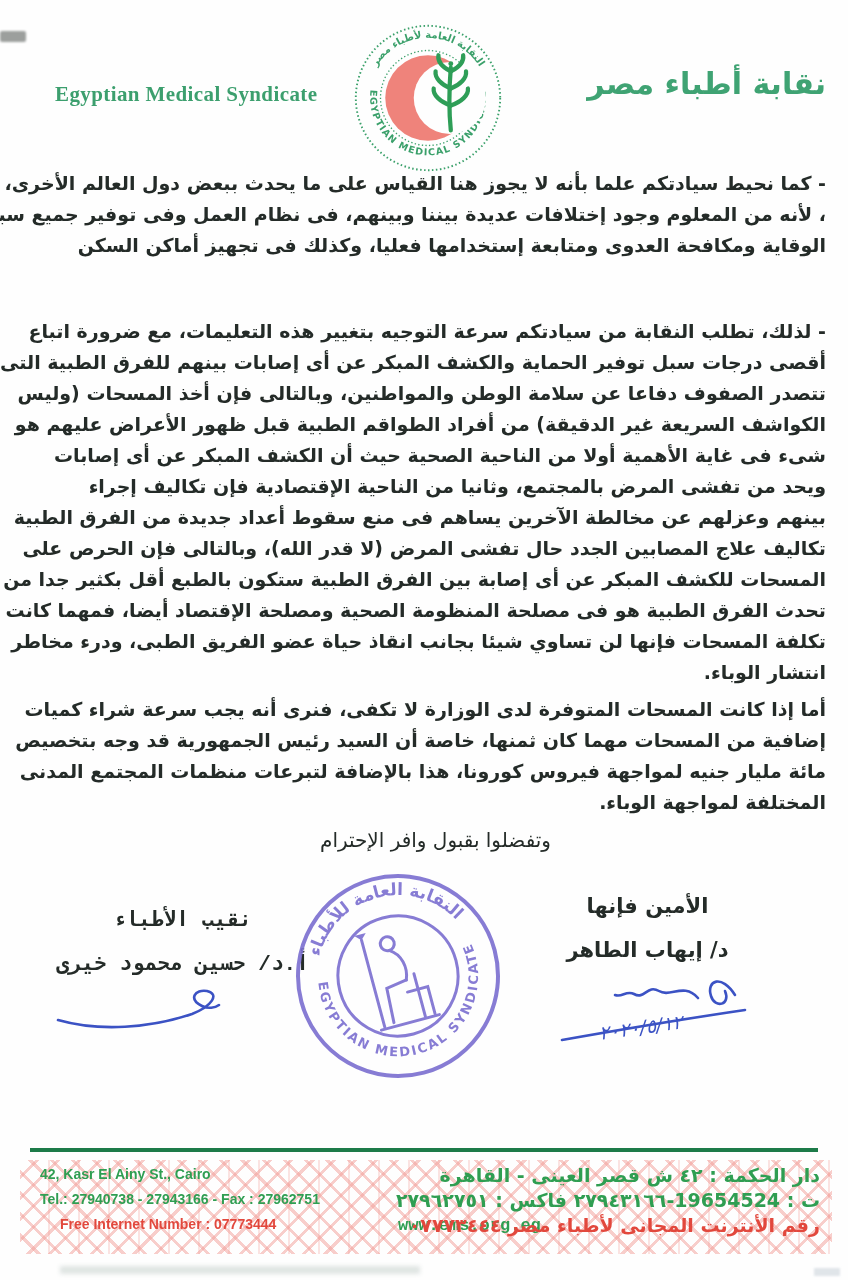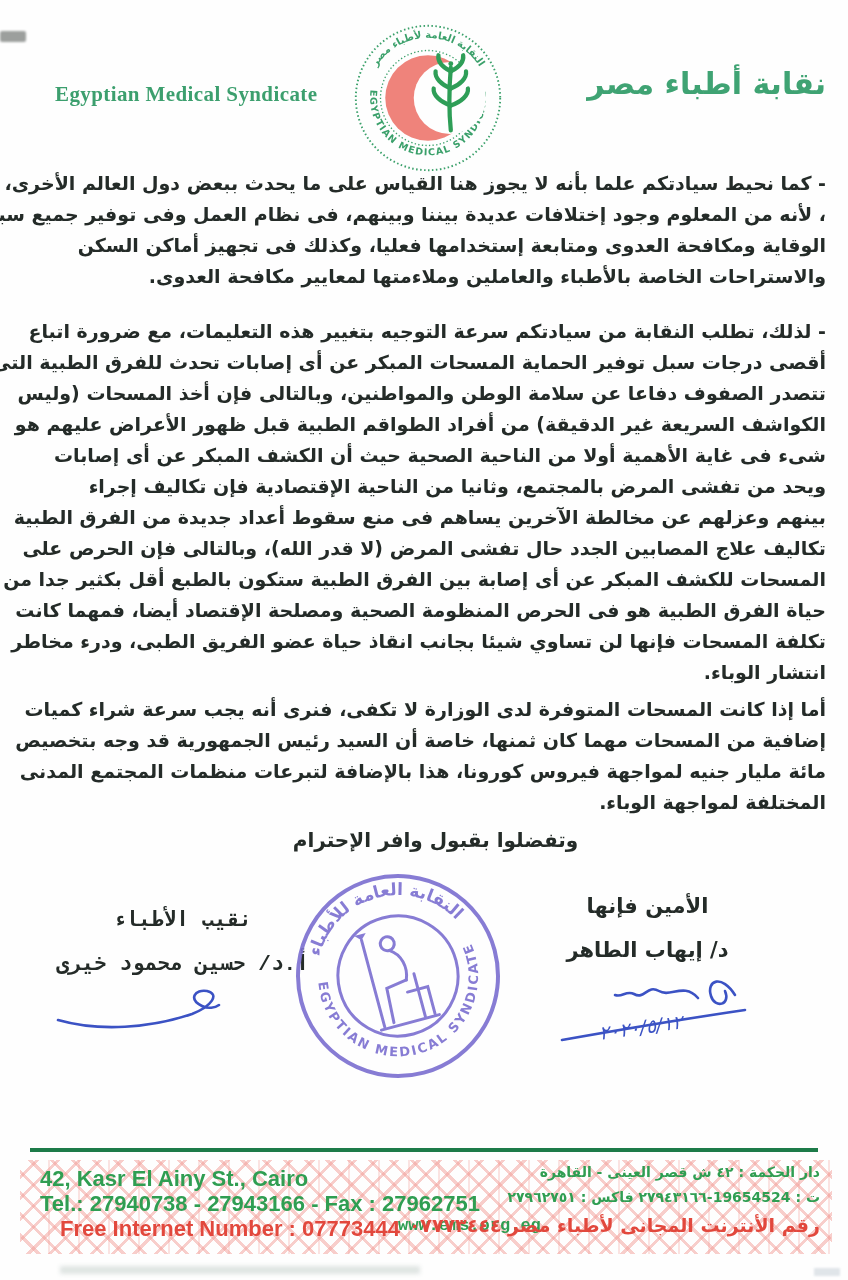--- a/index.html
+++ b/index.html
@@ -31,21 +31,21 @@
 
   
   .text-col{position:absolute;left:45px;right:22px;}
   .para-1{top:168px;} .para-2{top:316px;} .para-3{top:694px;}
   .line{
     direction:rtl;text-align:right;white-space:nowrap;
     font-weight:bold;font-size:19px;line-height:31px;color:#242b28;
   }
   .closing{
     position:absolute;left:45px;right:22px;top:828px;text-align:center;
-    direction:rtl;font-weight:bold;font-size:20px;color:#242b28;
+    direction:rtl;font-weight:normal;font-size:20px;color:#242b28;
   }
 
   
   .sig-block{position:absolute;text-align:center;direction:rtl;color:#242b28;font-weight:bold;}
   .sig-right{left:540px;top:893px;width:215px;}
   .sig-left{left:55px;top:908px;width:255px;font-family:Liberation Mono, monospace;}
   .sig-title{font-size:21px;line-height:26px;}
   .sig-name{font-size:21px;line-height:26px;margin-top:18px;white-space:nowrap;}
   .ink-svg{position:absolute;left:30px;top:880px;width:788px;height:200px;pointer-events:none;}
   .stamp-svg{position:absolute;left:288px;top:866px;width:220px;height:220px;
@@ -54,26 +54,26 @@
   
   .footer-rule{position:absolute;left:30px;top:1148px;width:788px;height:4px;background:#1d7b49;}
   .footer-band{
     position:absolute;left:20px;top:1160px;width:812px;height:94px;
     background:
       repeating-linear-gradient(45deg, rgba(242,158,152,0) 0 12px, rgba(242,158,152,.50) 12px 15px),
       repeating-linear-gradient(-45deg, rgba(242,158,152,0) 0 12px, rgba(242,158,152,.50) 12px 15px),
       repeating-linear-gradient(90deg, rgba(248,205,202,0) 0 28px, rgba(248,205,202,.55) 28px 30px);
   }
   .f-en{position:absolute;left:20px;font-family:"Liberation Sans", sans-serif;
-    font-weight:bold;font-size:22px;color:#2f9e52;white-space:nowrap;}
+    font-weight:bold;font-size:14px;color:#2f9e52;white-space:nowrap;}
   .f-en.r1{top:6px;} .f-en.r2{top:31px;}
   .f-en.r3{top:56px;color:#e2483d;margin-left:20px;}
   .f-web{position:absolute;left:378px;top:56px;font-family:Liberation Mono, monospace;
     font-weight:bold;font-size:17px;color:#2f9e52;}
-  .f-ar{position:absolute;right:12px;direction:rtl;font-weight:bold;font-size:14px;
+  .f-ar{position:absolute;right:12px;direction:rtl;font-weight:bold;font-size:19px;
     color:#2f9e52;white-space:nowrap;}
   .f-ar.r1{top:4px;} .f-ar.r2{top:29px;}
   .f-ar.r3{top:54px;color:#e2483d;font-size:19px;}
 </style>
 </head>
 <body>
 
 <div class="page">
 
   <div class="smudge-tl"></div>
@@ -112,34 +112,33 @@
       <circle cx="24" cy="-36" r="2.6" fill="#2e9e57" stroke="none"></circle>
     </g>
   </svg>
 
   <div class="title-ar">نقابة أطباء مصر</div>
 
   <div class="text-col para-1">
     <div class="line">- كما نحيط سيادتكم علما بأنه لا يجوز هنا القياس على ما يحدث ببعض دول العالم الأخرى،</div>
     <div class="line">، لأنه من المعلوم وجود إختلافات عديدة بيننا وبينهم، فى نظام العمل وفى توفير جميع سبل</div>
     <div class="line">الوقاية ومكافحة العدوى ومتابعة إستخدامها فعليا، وكذلك فى تجهيز أماكن السكن</div>
-    <div class="line">والاستراحات الخاصة بالأطباء والعاملين وملاءمتها لمعايير مكافحة العدوى.</div>
   </div>
 
   <div class="text-col para-2">
     <div class="line">- لذلك، تطلب النقابة من سيادتكم سرعة التوجيه بتغيير هذه التعليمات، مع ضرورة اتباع</div>
-    <div class="line">أقصى درجات سبل توفير الحماية  المسحات المبكر عن أى إصابات تحدث للفرق الطبية التى</div>
+    <div class="line">أقصى درجات سبل توفير الحماية  والكشف المبكر عن أى إصابات بينهم للفرق الطبية التى</div>
     <div class="line">تتصدر الصفوف دفاعا عن سلامة الوطن والمواطنين، وبالتالى فإن أخذ المسحات (وليس</div>
     <div class="line">الكواشف السريعة غير الدقيقة) من أفراد الطواقم الطبية قبل ظهور الأعراض عليهم هو</div>
     <div class="line">شىء فى غاية الأهمية أولا من الناحية الصحية حيث أن الكشف المبكر عن أى إصابات</div>
     <div class="line">ويحد من تفشى المرض بالمجتمع، وثانيا من الناحية الإقتصادية فإن تكاليف إجراء</div>
     <div class="line">بينهم وعزلهم عن مخالطة الآخرين يساهم فى منع سقوط أعداد جديدة من الفرق الطبية</div>
     <div class="line">تكاليف علاج المصابين الجدد حال تفشى المرض (لا قدر الله)، وبالتالى فإن الحرص على</div>
     <div class="line">المسحات للكشف المبكر عن أى إصابة  بين الفرق الطبية  ستكون بالطبع أقل بكثير جدا من</div>
-    <div class="line">حياة الفرق الطبية هو فى الحرص المنظومة الصحية ومصلحة الإقتصاد أيضا، فمهما كانت</div>
+    <div class="line">تحدث الفرق الطبية هو فى مصلحة المنظومة الصحية ومصلحة الإقتصاد أيضا، فمهما كانت</div>
     <div class="line">تكلفة المسحات فإنها لن تساوي شيئا بجانب انقاذ حياة عضو الفريق الطبى، ودرء مخاطر</div>
     <div class="line">انتشار الوباء.</div>
   </div>
 
   <div class="text-col para-3">
     <div class="line">أما إذا كانت المسحات المتوفرة لدى الوزارة لا تكفى، فنرى أنه يجب سرعة شراء كميات</div>
     <div class="line">إضافية من المسحات مهما كان ثمنها، خاصة أن السيد رئيس الجمهورية قد وجه بتخصيص</div>
     <div class="line">مائة مليار جنيه لمواجهة فيروس كورونا، هذا بالإضافة لتبرعات منظمات المجتمع المدنى</div>
     <div class="line">المختلفة لمواجهة الوباء.</div>
   </div>

